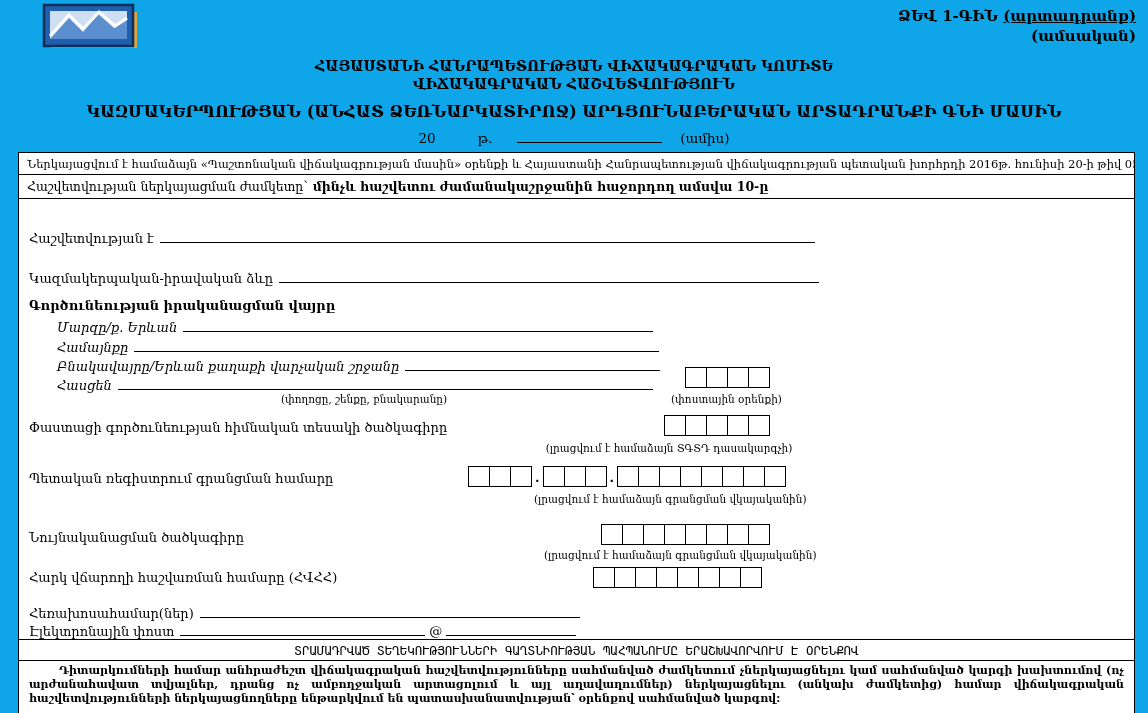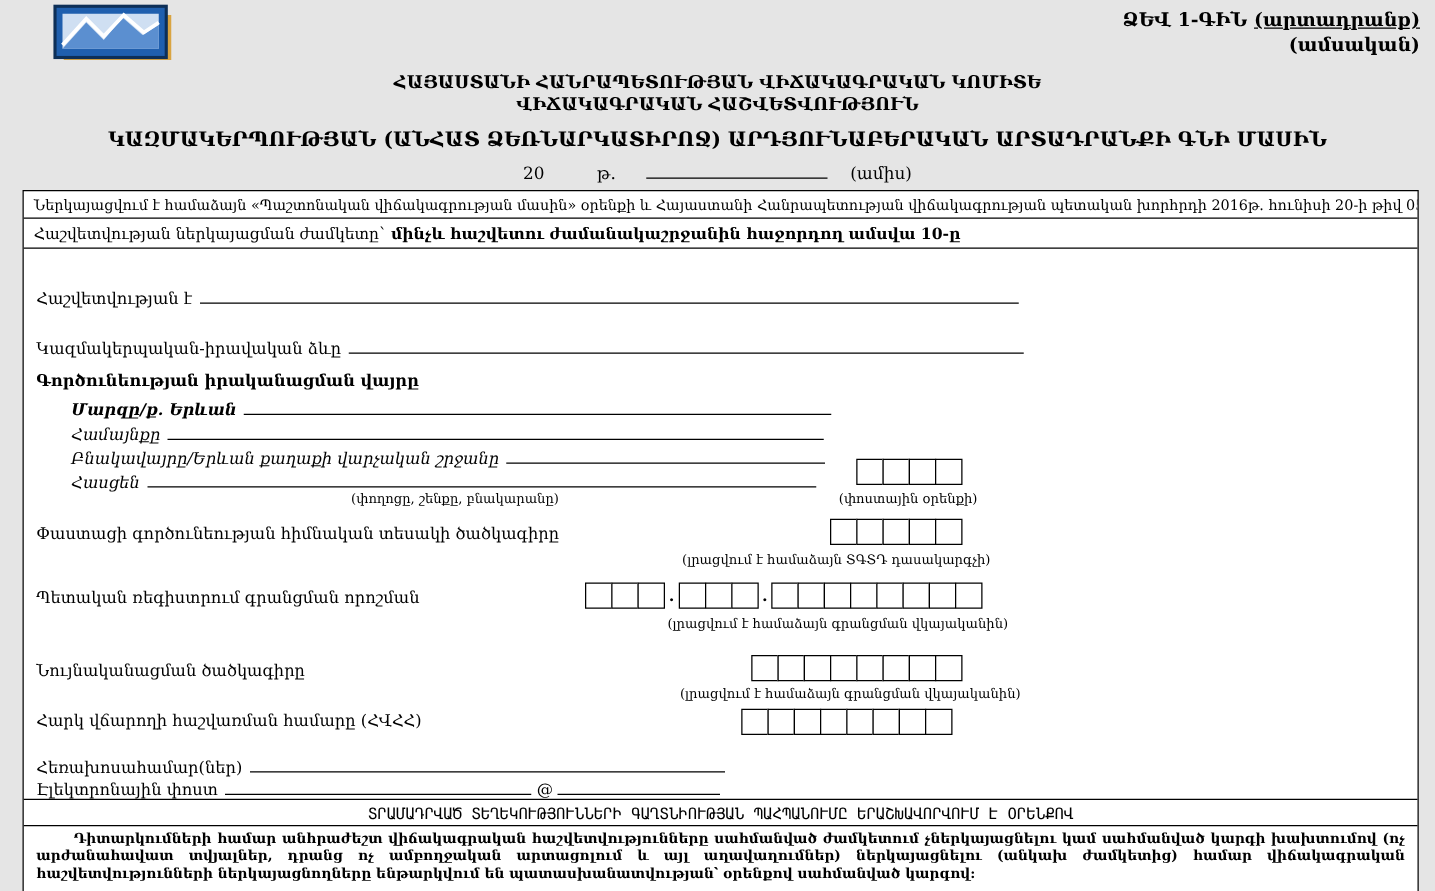--- a/index.html
+++ b/index.html
@@ -1,18 +1,18 @@
 <!DOCTYPE html>
 <html><head>
 <meta charset="utf-8">
 <style>
   * { margin:0; padding:0; box-sizing:border-box; }
   html,body { background:#fff; }
   .page {
-    width:1148px; height:713px; position:relative; background:#e5e5e5;
+    width:1148px; height:713px; position:relative; background:#0ea5e9;
     font-family:"DejaVu Serif","DejaVu Sans",serif; color:#000; overflow:hidden;
   }
   .logo { position:absolute; left:36px; top:3px; width:106px; height:48px; }
   .formcode { position:absolute; right:12px; top:6px; text-align:right; font-weight:bold; font-size:15px; line-height:20px; }
   .formcode .paren { text-decoration:underline; }
   .titles { position:absolute; left:0; right:0; top:57px; text-align:center; }
   .t1 { font-size:14px; font-weight:bold; line-height:18px; }
   .t2 { font-size:16px; font-weight:bold; margin-top:9px; }
   .dateline { position:absolute; left:0; right:0; top:129px; text-align:center; font-size:13.5px; }
   .sp40 { display:inline-block; width:42px; }
@@ -87,21 +87,21 @@
       <div class="fitem" style="top:30px; left:10px;">
         <span class="lbl">Հաշվետվության է</span><span class="blank" style="width:655px;"></span>
       </div>
 
       <div class="fitem" style="top:70px; left:10px;">
         <span class="lbl">Կազմակերպական-իրավական ձևը</span><span class="blank" style="width:540px;"></span>
       </div>
 
       <div class="fitem boldlbl" style="top:99px; left:10px;">Գործունեության իրականացման վայրը</div>
 
-      <div class="fitem" style="top:119px; left:38px;font-weight:bold;">
+      <div class="fitem" style="top:119px; left:38px;">
         <span class="lbl ital">Մարզը/ք. Երևան</span><span class="blank" style="width:470px;"></span>
       </div>
 
       <div class="fitem" style="top:139px; left:38px;">
         <span class="lbl ital">Համայնքը</span><span class="blank" style="width:525px;"></span>
       </div>
 
       <div class="fitem" style="top:158px; left:38px;">
         <span class="lbl ital">Բնակավայրը/Երևան քաղաքի վարչական շրջանը</span><span class="blank" style="width:255px;"></span>
       </div>
@@ -125,21 +125,21 @@
         <span class="cells">
             <span class="cell"></span>
             <span class="cell"></span>
             <span class="cell"></span>
             <span class="cell"></span>
             <span class="cell"></span>
           </span>
       </div>
       <div class="caption" style="top:243px; left:525px; width:250px;">(լրացվում է համաձայն ՏԳՏԴ դասակարգչի)</div>
 
-      <div class="fitem" style="top:272px; left:10px;">Պետական ռեգիստրում գրանցման որոշման</div>
+      <div class="fitem" style="top:272px; left:10px;">Պետական ռեգիստրում գրանցման համարը</div>
       <div class="cellsrow" style="top:267px; left:449px;">
         <span class="cells">
             <span class="cell"></span>
             <span class="cell"></span>
             <span class="cell"></span>
           </span>
         <span class="dot">.</span>
         <span class="cells">
             <span class="cell"></span>
             <span class="cell"></span>

